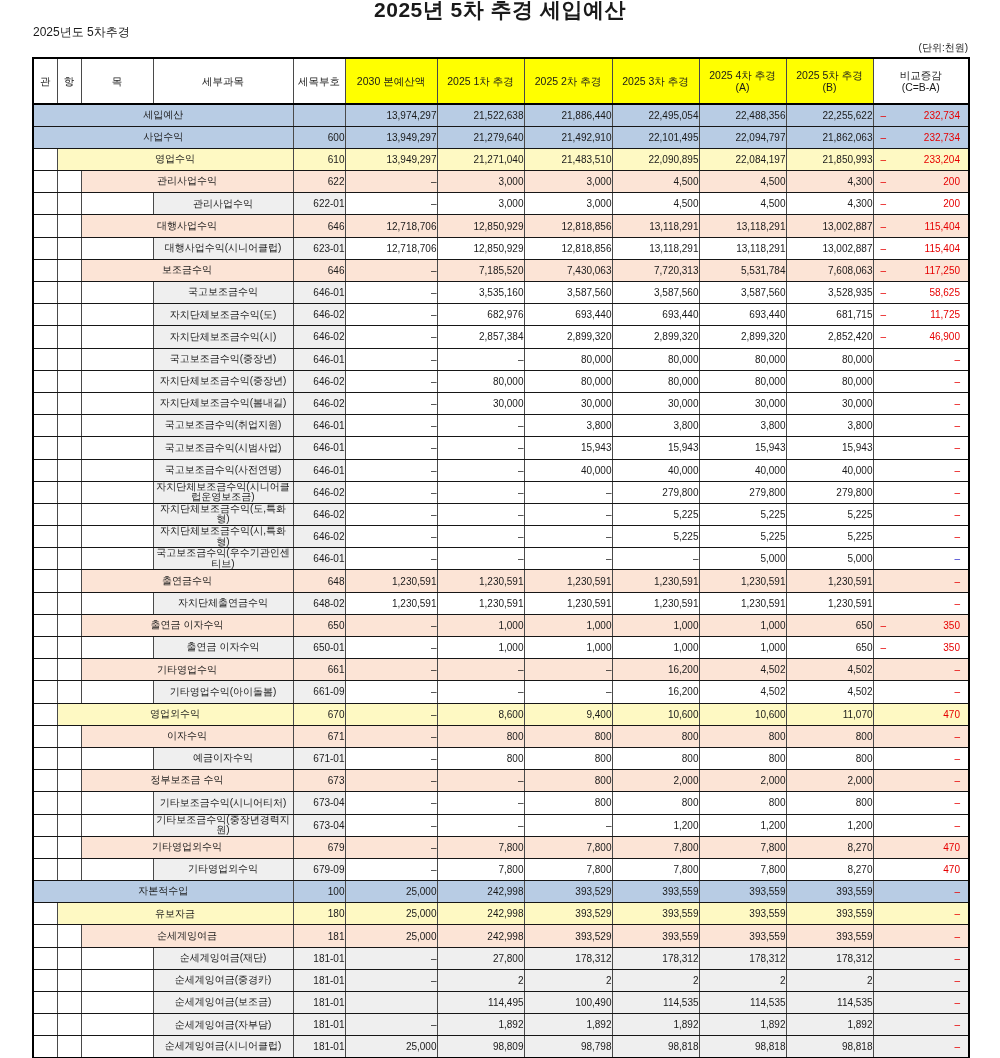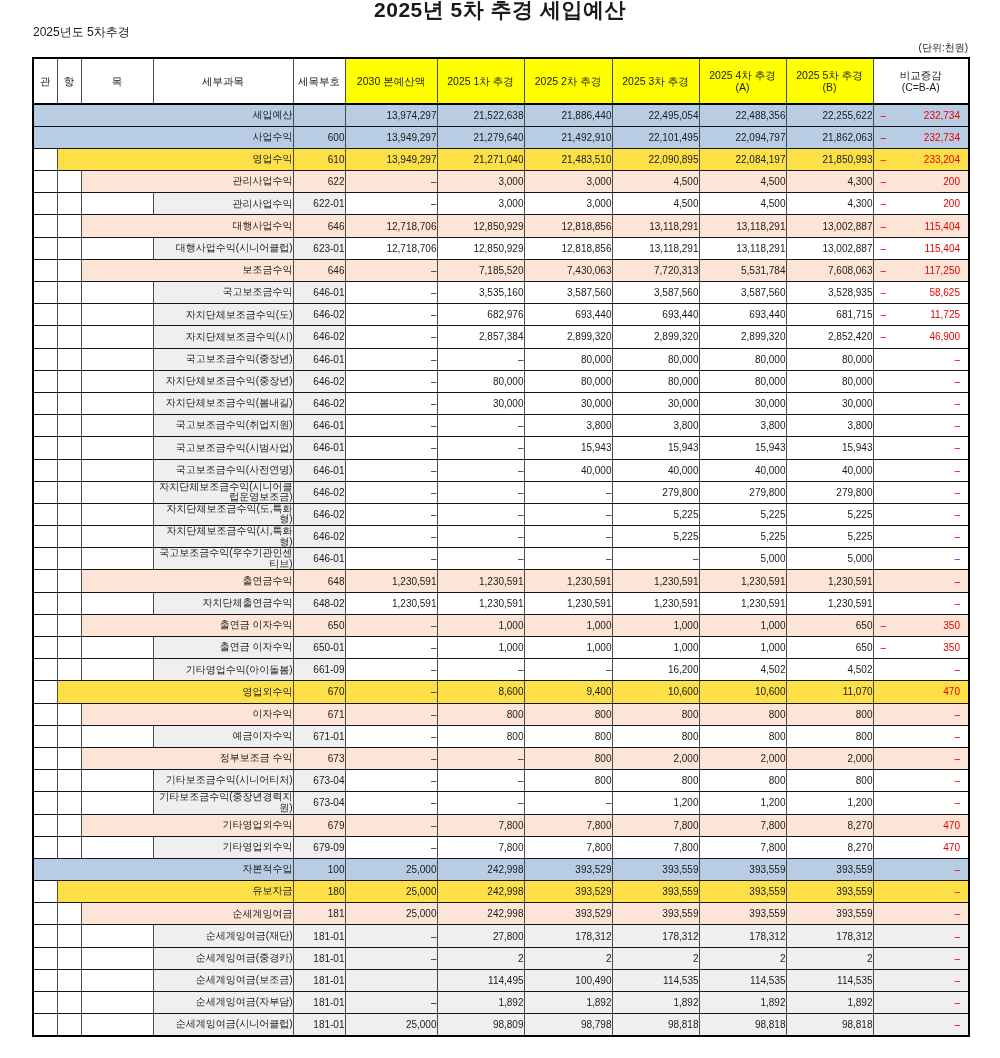--- a/index.html
+++ b/index.html
@@ -42,31 +42,31 @@
   tr.hdr{height:46px;}
   tr.hdr th{
     font-size:10.5px;line-height:12px;text-align:center;
     border-bottom:2px solid #000;
     background:#fff;
   }
   tr.hdr th.yellow{background:#ffff00;}
   tr.row{height:22.2px;}
   td.ind{background:#fff;}
   td.lbl{
-    font-size:10px;line-height:10.5px;text-align:right;
+    font-size:10px;line-height:10.5px;text-align:center;
     padding:0 2px 0 3px;word-break:break-all;
   }
   td.code{font-size:10px;text-align:right;}
   td.num{font-size:10px;text-align:right;padding-right:9px;}
   td.cmp{font-size:10px;}
   td.cmp .cwrap{display:flex;justify-content:space-between;align-items:center;padding:0 8px 0 7px;}
   .red{color:#e60000;}
   .bluedash{color:#3333cc;}
   .st-blue{background:#b8cce4;}
-  .st-green{background:#fde047;margin-top:41px;}
+  .st-green{background:#fef9c3;margin-top:41px;}
   .st-pink{background:#fce4d6;}
   td.lbl.st-detail,td.code.st-detail{background:#efefef;}
   td.num.st-detail,td.cmp.st-detail{background:#fff;}
   .st-dgray{background:#efefef;}
   .hsub{display:block;}
 </style>
 </head>
 <body>
 
 <div id="page">
@@ -564,20 +564,38 @@
           <td class="cmp st-detail">
             <span class="cwrap">
               <span class="red">–</span>
               <span class="red">350</span>
             </span>
           </td>
         </tr>
         <tr class="row">
           <td class="ind"></td>
           <td class="ind"></td>
+          <td class="lbl st-pink" colspan="2">기타영업수익</td>
+          <td class="code st-pink">661</td>
+          <td class="num st-pink">–</td>
+          <td class="num st-pink">–</td>
+          <td class="num st-pink">–</td>
+          <td class="num st-pink">16,200</td>
+          <td class="num st-pink">4,502</td>
+          <td class="num st-pink">4,502</td>
+          <td class="cmp st-pink">
+            <span class="cwrap">
+              <span class="red"></span>
+              <span class="red">–</span>
+            </span>
+          </td>
+        </tr>
+        <tr class="row">
+          <td class="ind"></td>
+          <td class="ind"></td>
           <td class="ind"></td>
           <td class="lbl st-detail" colspan="1">기타영업수익(아이돌봄)</td>
           <td class="code st-detail">661-09</td>
           <td class="num st-detail">–</td>
           <td class="num st-detail">–</td>
           <td class="num st-detail">–</td>
           <td class="num st-detail">16,200</td>
           <td class="num st-detail">4,502</td>
           <td class="num st-detail">4,502</td>
           <td class="cmp st-detail">

